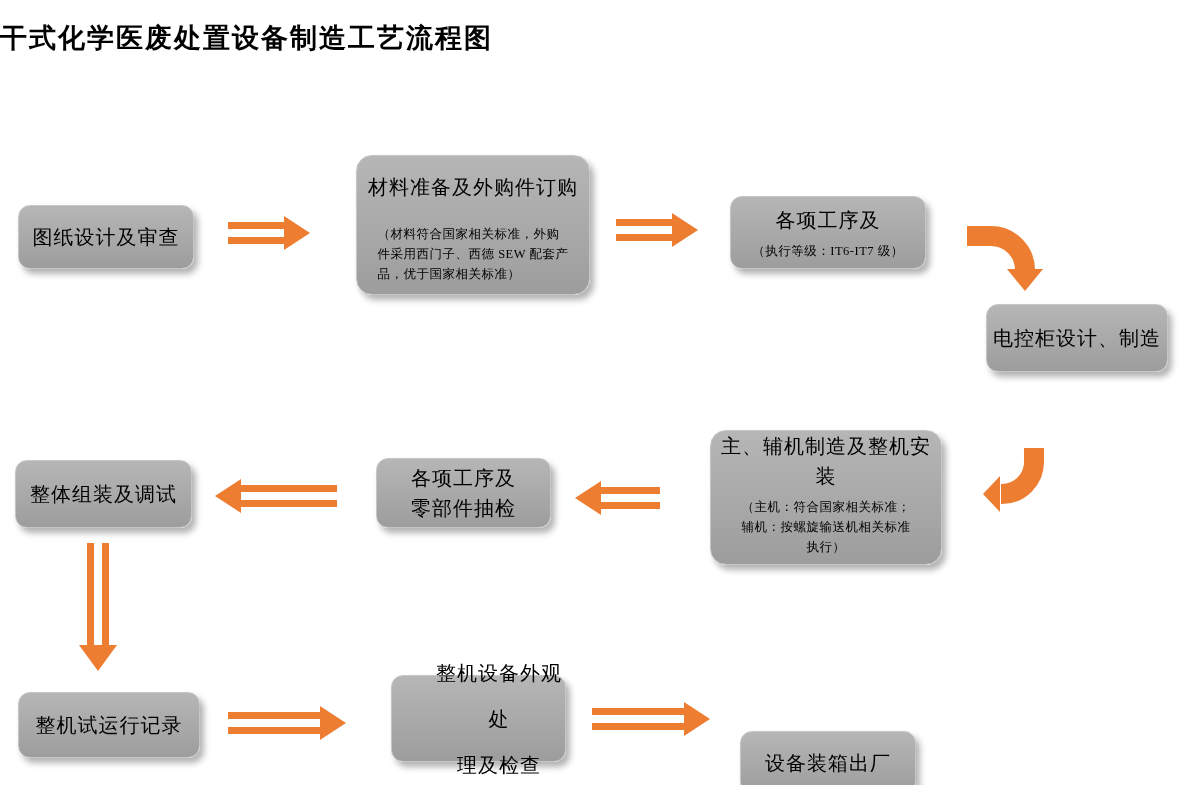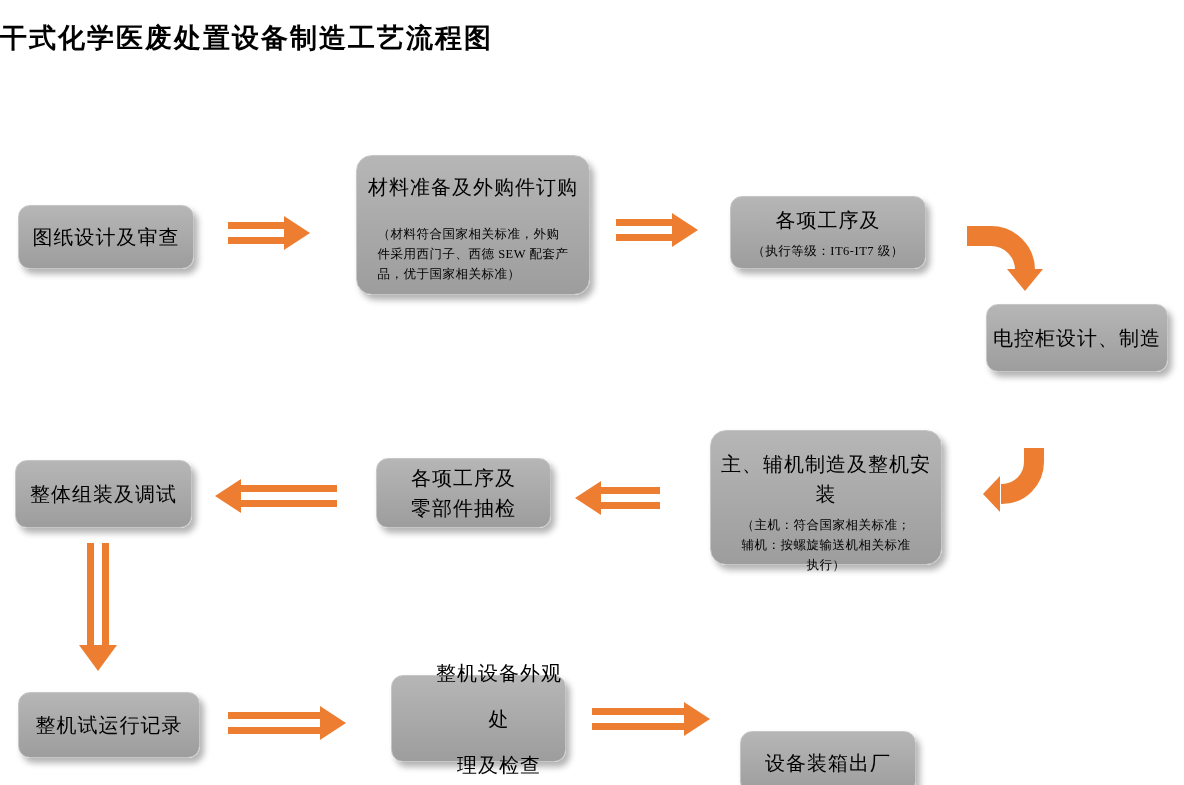--- a/index.html
+++ b/index.html
@@ -37,21 +37,21 @@
     font-size:12.5px;color:#000;letter-spacing:0.5px;
     white-space:pre-line;line-height:1.6;margin-top:6px;
   }
 
   
   #n1{left:18px;top:205px;width:176px;height:64px;}
   #n2{left:356px;top:155px;width:234px;height:140px;border-radius:16px;justify-content:flex-start;padding-top:16px;}
   #n2 .sub{text-align:left;padding:0 13px;margin-top:22px;}
   #n3{left:730px;top:196px;width:196px;height:73px;}
   #n4{left:986px;top:304px;width:182px;height:68px;}
-  #n5{left:710px;top:430px;width:232px;height:135px;border-radius:16px;justify-content:flex-start;padding-top:18px;}
+  #n5{left:710px;top:430px;width:232px;height:135px;border-radius:16px;justify-content:flex-start;}
   #n5 .sub{}
   #n6{left:376px;top:458px;width:175px;height:70px;}
   #n7{left:15px;top:460px;width:177px;height:68px;}
   #n8{left:18px;top:692px;width:182px;height:66px;}
   #n9{left:391px;top:675px;width:175px;height:87px;padding-left:41px;}
   #n9 .label{line-height:2.3;}
   #n10{left:740px;top:731px;width:176px;height:63px;}
 
   
   .arrow{position:absolute;display:flex;align-items:center;}

